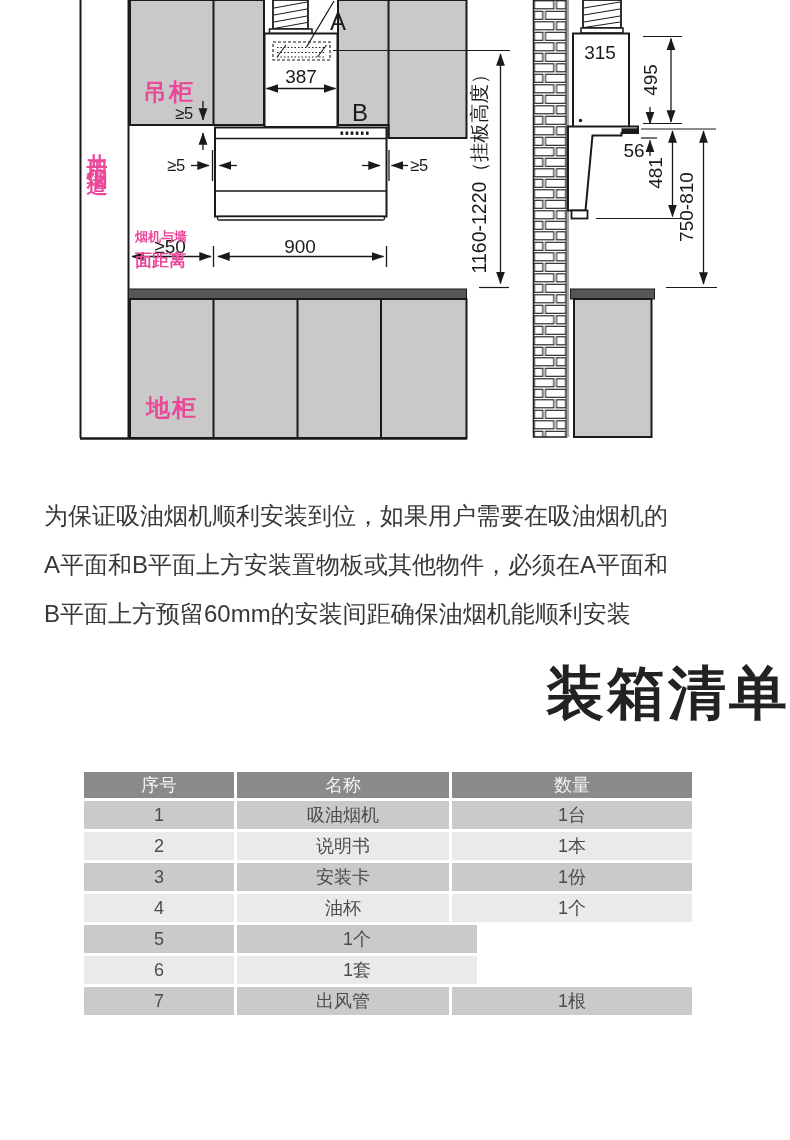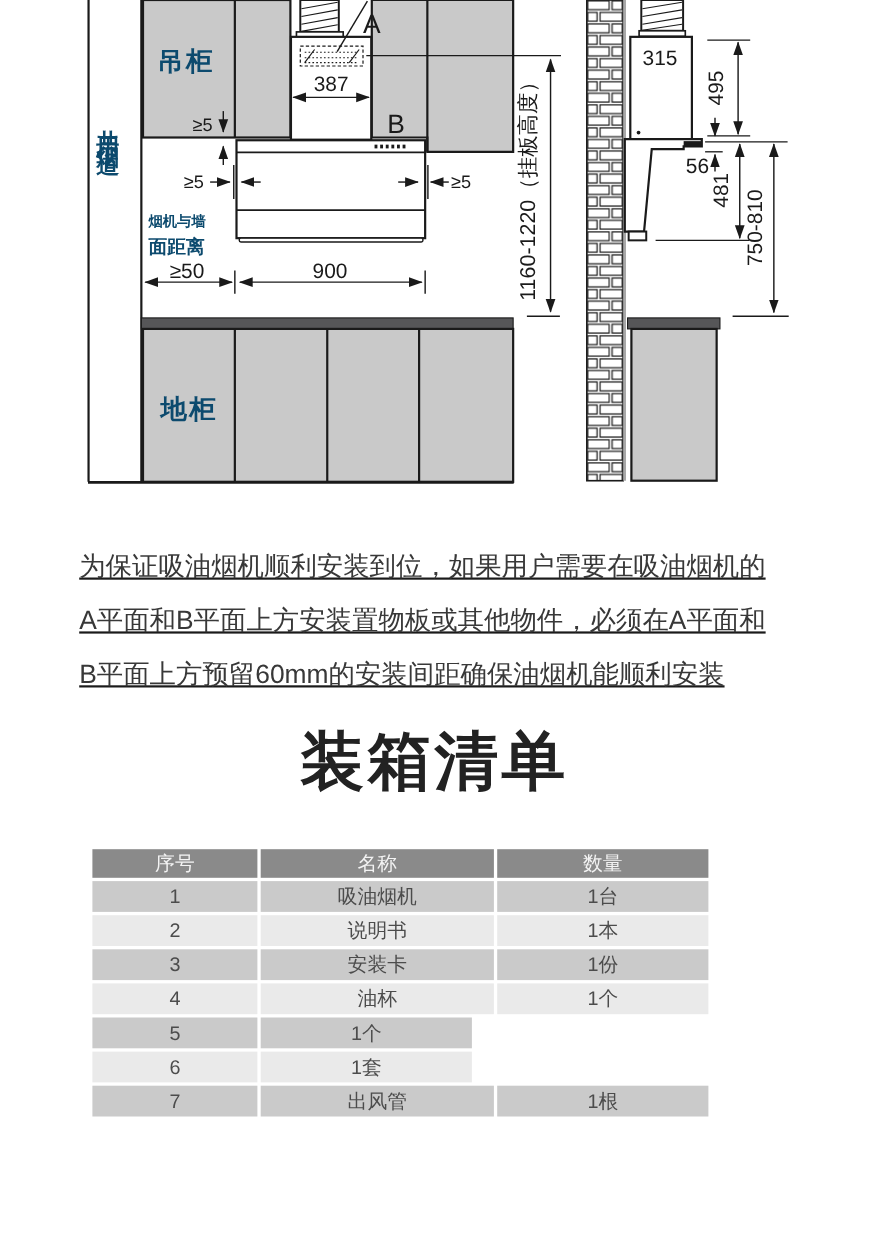--- a/index.html
+++ b/index.html
@@ -2,37 +2,37 @@
 <html><head>
 <meta charset="utf-8">
 <style>
   html,body{margin:0;padding:0;background:#fff;}
   .page{position:relative;width:790px;height:1140px;background:#fff;overflow:hidden;
         font-family:"Liberation Sans",sans-serif;color:#1a1a1a;}
   
   .diagram{position:relative;width:790px;height:458px;}
   .diagram svg{position:absolute;left:0;top:0;}
   svg text{font-family:"Liberation Sans",sans-serif;fill:#1a1a1a;}
-  .dlabel{position:absolute;color:#0c4a6e;font-weight:bold;white-space:nowrap;}
+  .dlabel{position:absolute;color:#ec4899;font-weight:bold;white-space:nowrap;margin-top:36px;}
   .lbl-upper{left:143px;top:40px;font-size:24px;letter-spacing:2px;}
   .lbl-lower{left:146px;top:356px;font-size:24px;letter-spacing:2px;text-align:center;}
   .lbl-flue{left:83px;top:101px;font-size:21px;writing-mode:vertical-rl;text-orientation:upright;letter-spacing:7px;}
   .lbl-wall1{left:135px;top:192px;font-size:13px;}
   .lbl-wall2{left:135px;top:213px;font-size:17px;font-family:Liberation Mono, monospace;}
   
-  .note{margin:33px 60px 0 72px;text-decoration:underline;}
+  .note{margin:33px 60px 0 44px;}
   .note .nline{font-size:24px;line-height:49px;color:#383838;white-space:nowrap;}
   
-  .ptitle{margin:20px 0 0 0;text-align:center;font-size:58px;font-weight:900;
+  .ptitle{margin:20px 0 0 0;text-align:right;font-size:58px;font-weight:900;
           color:#222;letter-spacing:3px;line-height:70px;}
   
   .plist{width:646px;margin:44px auto 0 72px;}
   .prow{display:flex;gap:3px;margin-bottom:3px;padding-left:12px;}
   .pcell{text-align:center;font-size:18px;color:#4c4c4c;line-height:28px;height:28px;}
-  .c1{width:150px;} .c2{width:212px;} .c3{width:192px;}
+  .c1{width:150px;} .c2{width:212px;} .c3{width:240px;}
   .phead .pcell{background:#8a8a8a;color:#f3f3f3;height:26px;line-height:26px;}
   .rodd .pcell{background:#cacaca;}
   .reven .pcell{background:#eaeaea;}
 </style>
 </head>
 <body>
 
 <div class="page">
 
   <div class="diagram">

